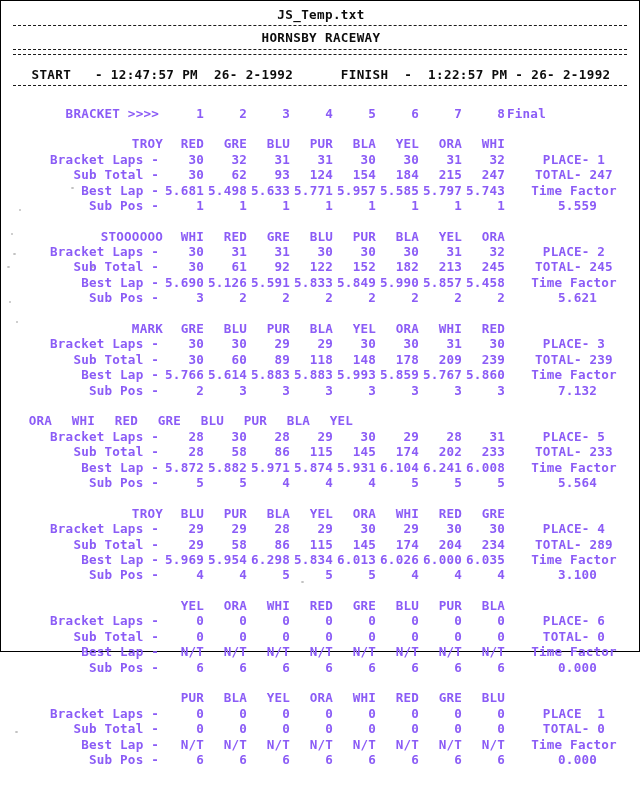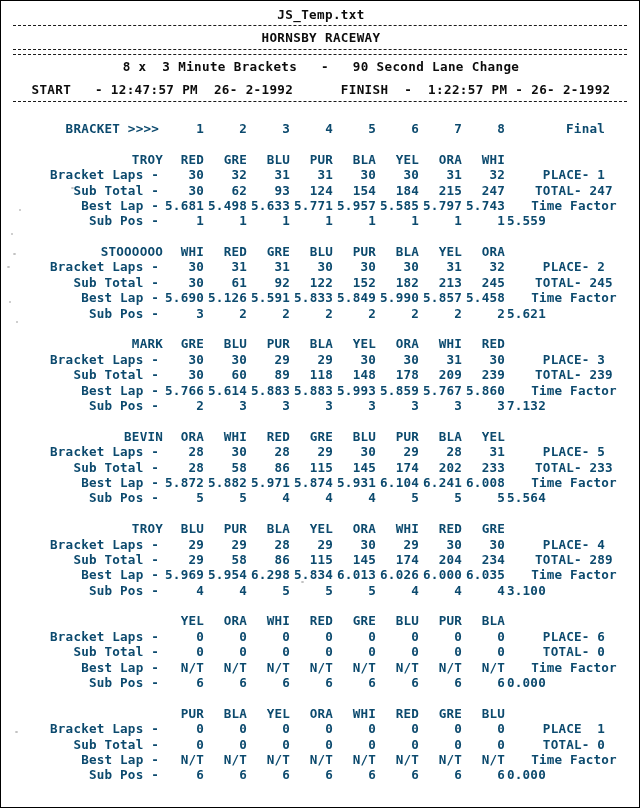--- a/index.html
+++ b/index.html
@@ -13,21 +13,21 @@
     height: 808px;
     overflow: hidden;
     font-family: "DejaVu Sans Mono", "Liberation Mono", monospace;
     color: #000000;
     position: relative;
   }
   #page {
     position: absolute;
     left: 0; top: 0;
     width: 640px;
-    height: 808px;
+    height: 652px;
     box-sizing: border-box;
     border: 1px solid #000;
     background: #fff;
   }
   .sheet {
     position: absolute;
     left: 10px;
     top: 6px;
     width: 620px;
   }
@@ -54,21 +54,21 @@
   }
 
   
   .row {
     display: flex;
     height: 15.4px;
     line-height: 15.4px;
     font-size: 12.6px;
     white-space: pre;
     font-weight: 700;
-    color: #0c4a6e;
+    color: #8b5cf6;
     letter-spacing: 0.2px;
   }
   .c-label {
     width: 152px;
     text-align: right;
     padding-right: 4px;
     box-sizing: border-box;
     flex: 0 0 152px;
   }
   .c-name {
@@ -84,22 +84,22 @@
     text-align: right;
     box-sizing: border-box;
     padding-right: 2px;
   }
   .c-final {
     flex: 1 1 auto;
     text-align: center;
     padding-left: 10px;
     box-sizing: border-box;
   }
-  .c-final.ctr { text-align: left; padding-left: 0; padding-right: 34px;}
-  .c-final.hdr { text-align: right; padding-left: 0; padding-right: 26px;}
+  .c-final.ctr { text-align: right; padding-left: 0; padding-right: 34px;}
+  .c-final.hdr { text-align: left; padding-left: 0; padding-right: 26px;}
 
   
   .speck {
     position: absolute;
     background: #8a8a8a;
     border-radius: 50%;
     opacity: .55;
   }
 </style>
 </head>
@@ -109,21 +109,20 @@
   <div class="sheet">
 
     <div class="line center">JS_Temp.txt</div>
     <div class="rule"></div>
 
     <div class="line center">HORNSBY RACEWAY</div>
     <div class="rule"></div>
 
     <div class="rule"></div>
 
-    <div class="line center">8 x  3 Minute Brackets   -   90 Second Lane Change</div>
     <div class="half"></div>
     <div class="line center"><span>START   - 12:47:57 PM  26- 2-1992</span>      <span>FINISH  -  1:22:57 PM - 26- 2-1992</span></div>
     <div class="rule"></div>
 
     <div class="blank"></div>
 
     <div class="row">
       <div class="c-label">BRACKET &gt;&gt;&gt;&gt;</div>
       <div class="c-val">1</div>
       <div class="c-val">2</div>
@@ -218,21 +217,20 @@
       </div>
       <div class="row">
         <div class="c-label">Sub Pos -</div>
         <div class="c-val">2</div><div class="c-val">3</div><div class="c-val">3</div><div class="c-val">3</div><div class="c-val">3</div><div class="c-val">3</div><div class="c-val">3</div><div class="c-val">3</div>
         <div class="c-final ctr">7.132</div>
       </div>
       <div class="blank"></div>
         </div>
         <div class="driver-block">
       <div class="row">
-        <div class="c-name">BEVIN</div>
         <div class="c-val">ORA</div><div class="c-val">WHI</div><div class="c-val">RED</div><div class="c-val">GRE</div><div class="c-val">BLU</div><div class="c-val">PUR</div><div class="c-val">BLA</div><div class="c-val">YEL</div>
         <div class="c-final"></div>
       </div>
       <div class="row">
         <div class="c-label">Bracket Laps -</div>
         <div class="c-val">28</div><div class="c-val">30</div><div class="c-val">28</div><div class="c-val">29</div><div class="c-val">30</div><div class="c-val">29</div><div class="c-val">28</div><div class="c-val">31</div>
         <div class="c-final">PLACE- 5</div>
       </div>
       <div class="row">
         <div class="c-label">Sub Total -</div>

